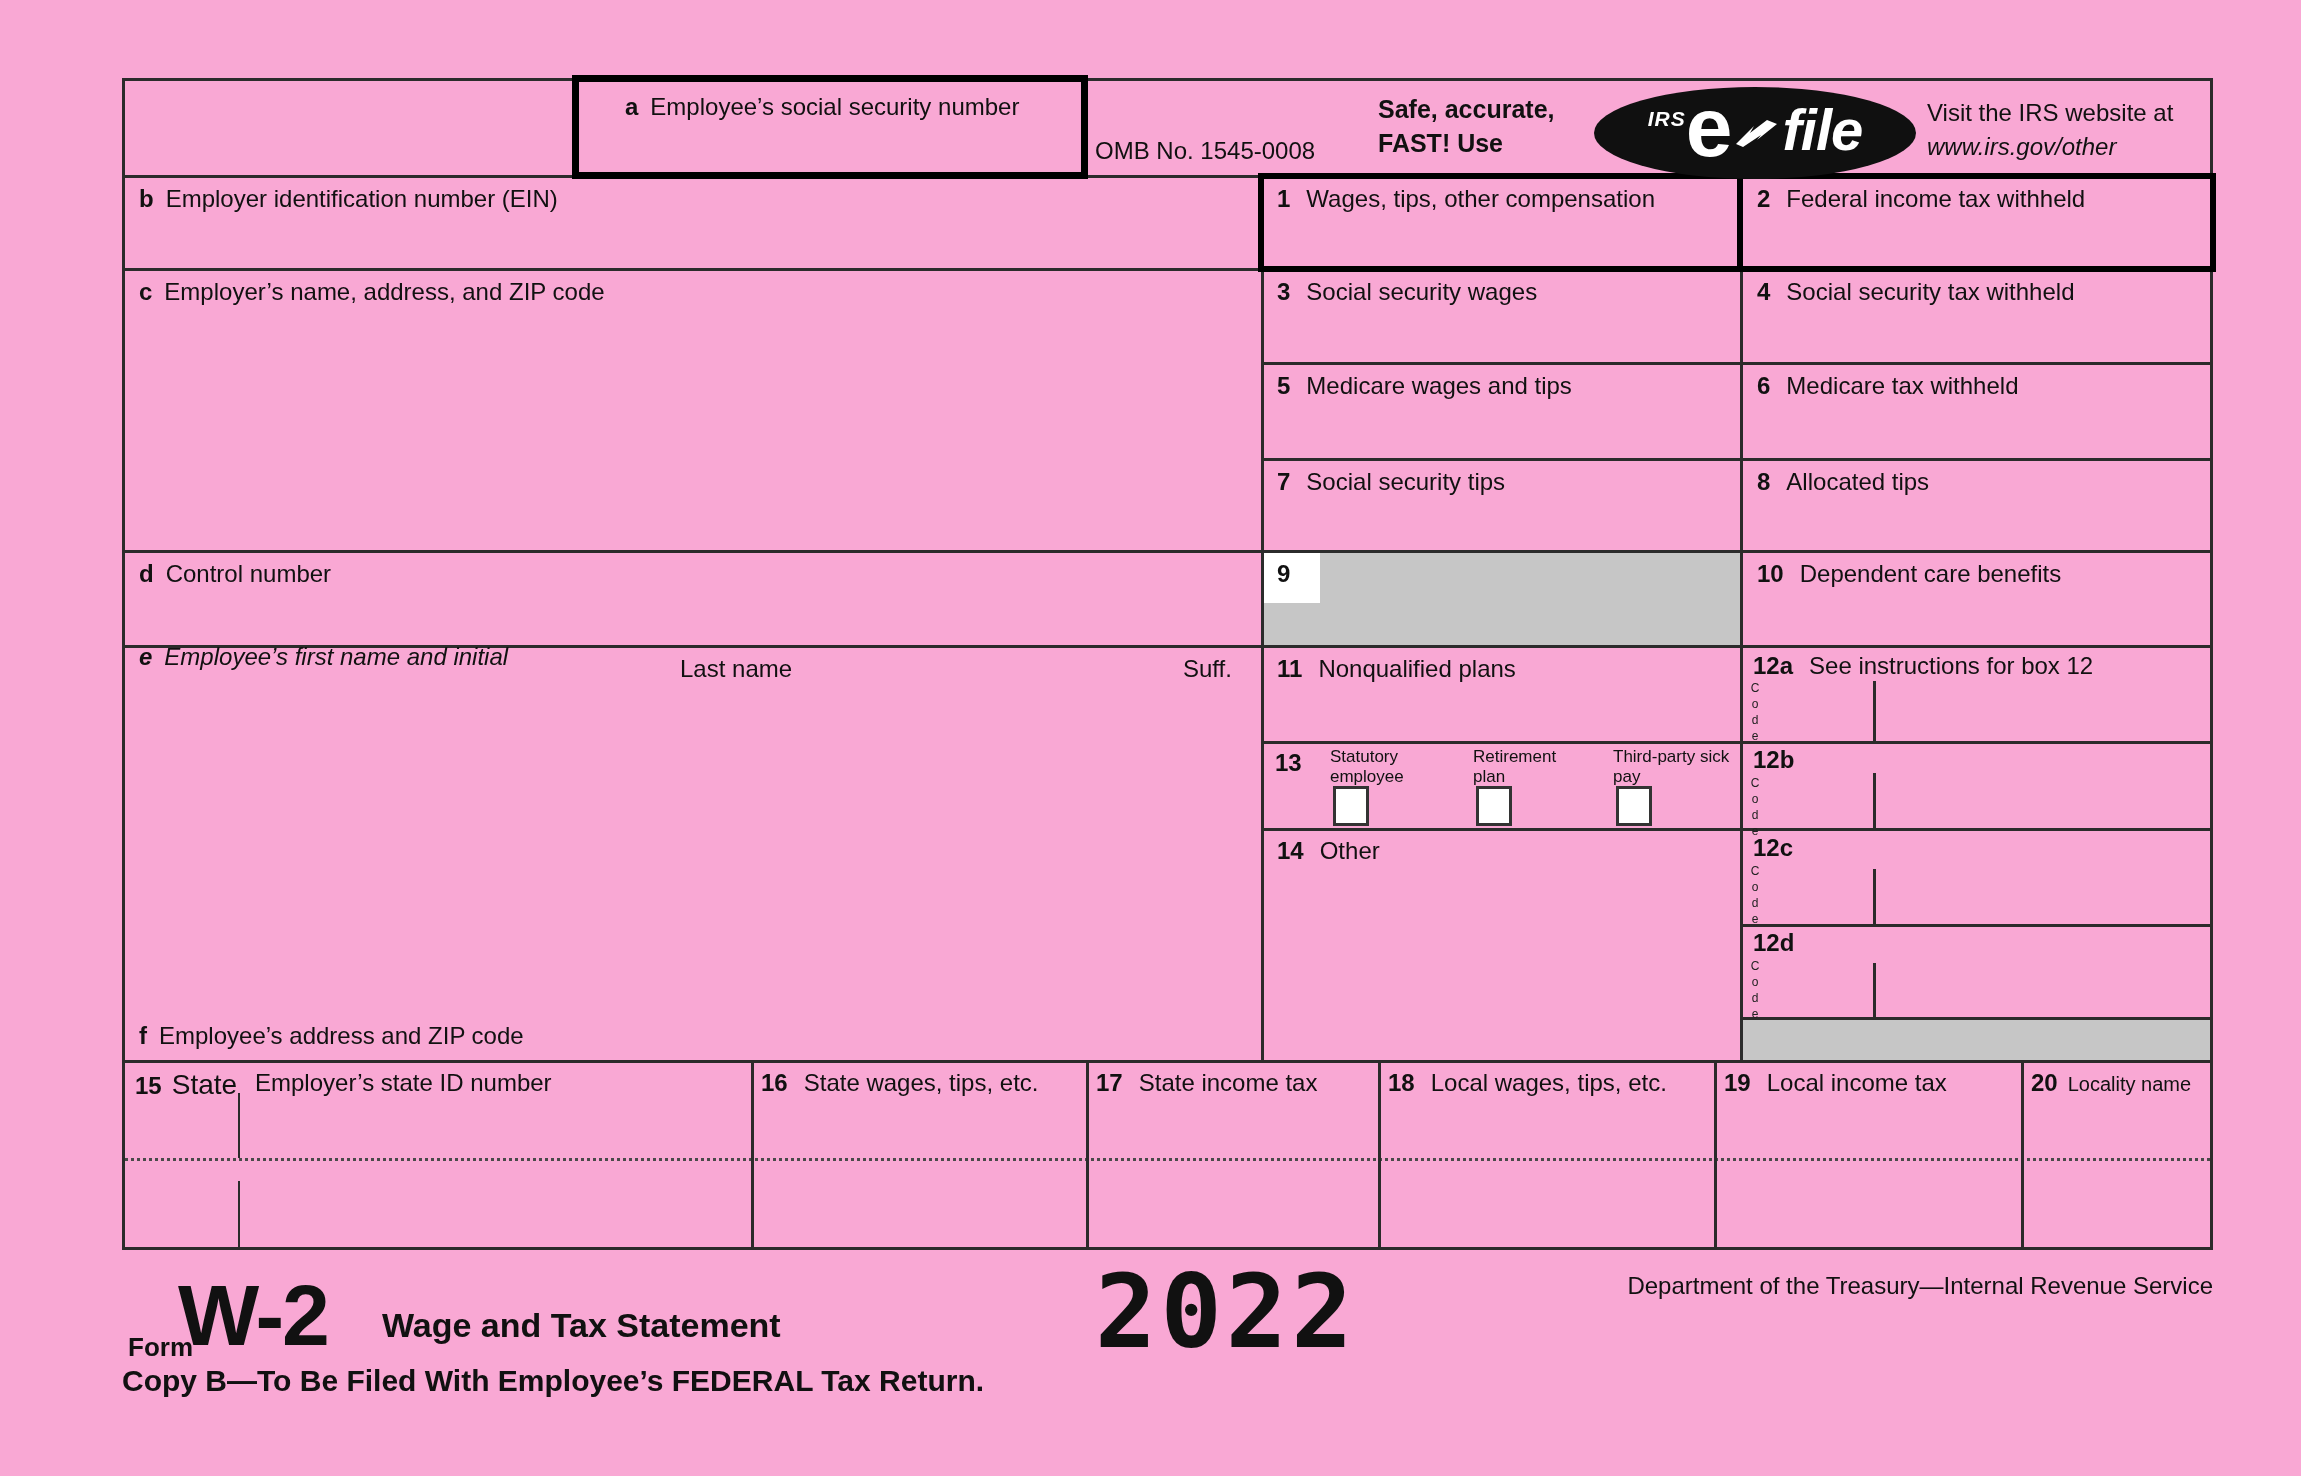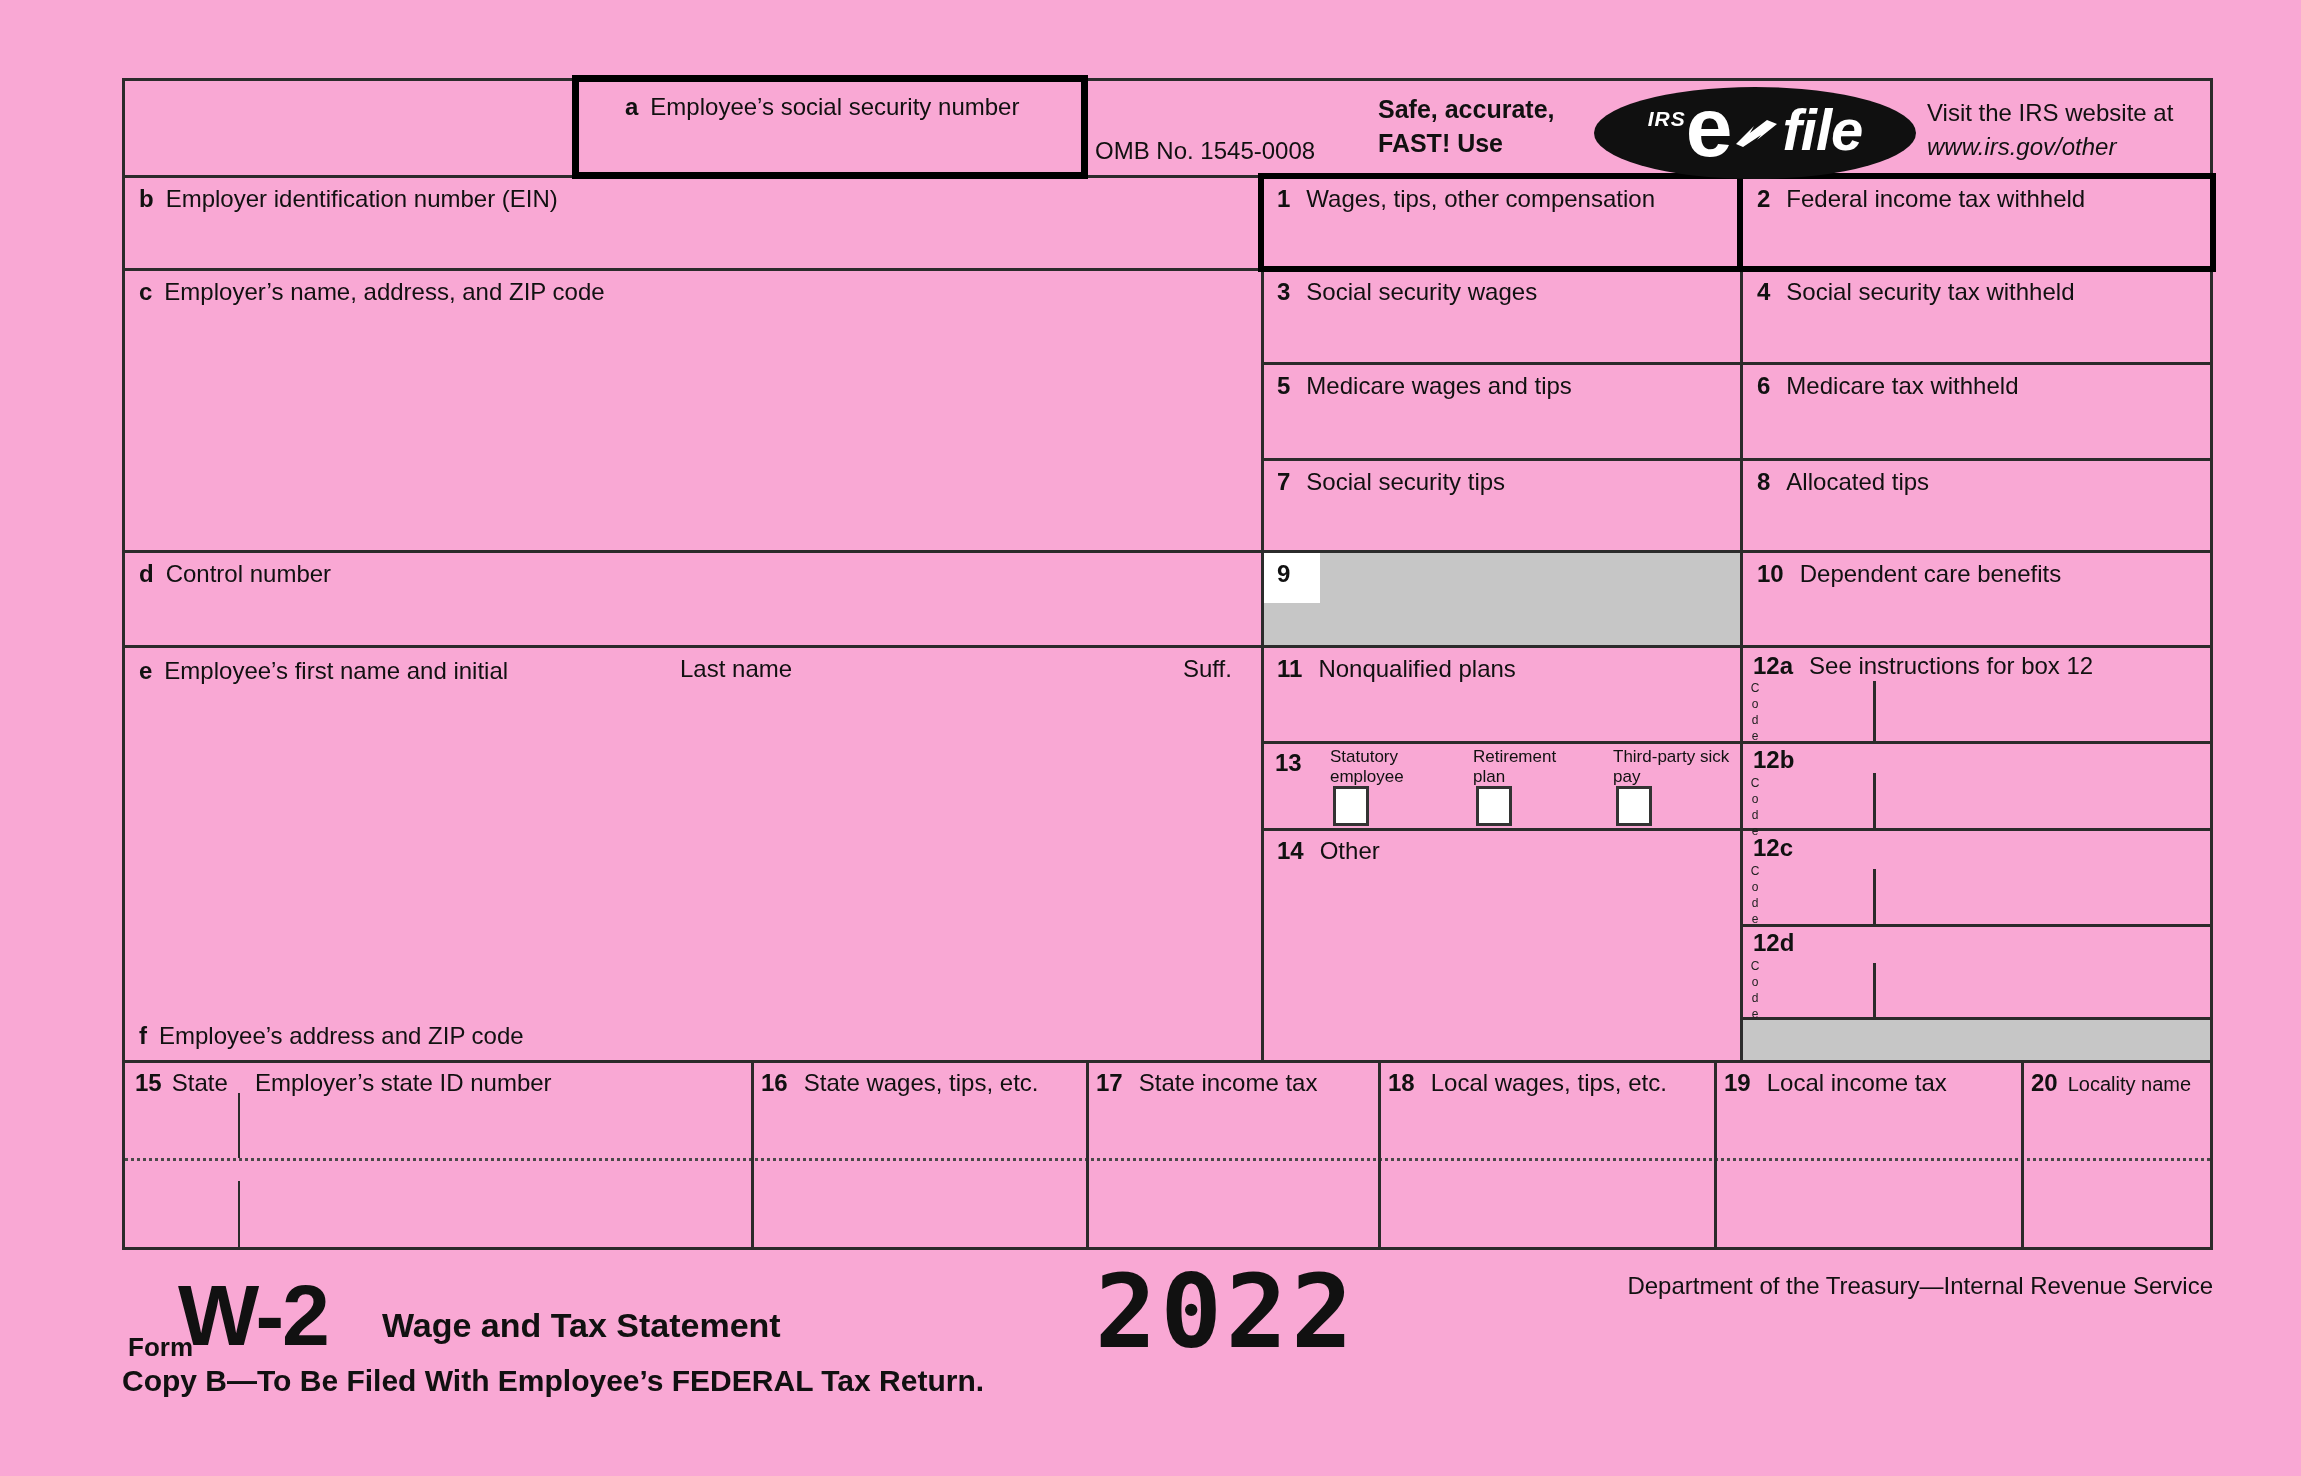--- a/index.html
+++ b/index.html
@@ -120,21 +120,21 @@
 
     <div class="lab" style="left:14px;top:104px;">
       <span class="ltr">b</span><span>Employer identification number (EIN)</span>
     </div>
     <div class="lab" style="left:14px;top:197px;">
       <span class="ltr">c</span><span>Employer’s name, address, and ZIP code</span>
     </div>
     <div class="lab" style="left:14px;top:479px;">
       <span class="ltr">d</span><span>Control number</span>
     </div>
-    <div class="lab" style="left:14px;top:576px;">
+    <div class="lab" style="left:14px;top:562px;font-style:italic;">
       <span class="ltr">e</span><span>Employee’s first name and initial</span>
     </div>
     <div class="lab" style="left:555px;top:574px;">Last name</div>
     <div class="lab" style="left:1058px;top:574px;">Suff.</div>
     <div class="lab" style="left:14px;top:941px;">
       <span class="ltr">f</span><span>Employee’s address and ZIP code</span>
     </div>
 
     <div class="lab" style="left:1152px;top:104px;">
       <span class="num">1</span><span>Wages, tips, other compensation</span>
@@ -195,21 +195,21 @@
     <div class="cb-label" style="left:1488px;top:666px;">Third-party sick pay</div>
     <div class="checkbox" style="left:1208px;top:705px;"></div>
     <div class="checkbox" style="left:1351px;top:705px;"></div>
     <div class="checkbox" style="left:1491px;top:705px;"></div>
 
     <div class="lab" style="left:1152px;top:756px;">
       <span class="num">14</span><span>Other</span>
     </div>
 
     <div class="lab" style="left:10px;top:988px;">
-      <span class="num" style="margin-right:10px;">15</span><span style="font-size:24px;">State</span>
+      <span class="num" style="margin-right:10px;">15</span><span style="font-size:28px;">State</span>
     </div>
     <div class="lab" style="left:130px;top:988px;">Employer’s state ID number</div>
     <div class="lab" style="left:636px;top:988px;">
       <span class="num">16</span><span>State wages, tips, etc.</span>
     </div>
     <div class="lab" style="left:971px;top:988px;">
       <span class="num">17</span><span>State income tax</span>
     </div>
     <div class="lab" style="left:1263px;top:988px;">
       <span class="num">18</span><span>Local wages, tips, etc.</span>

